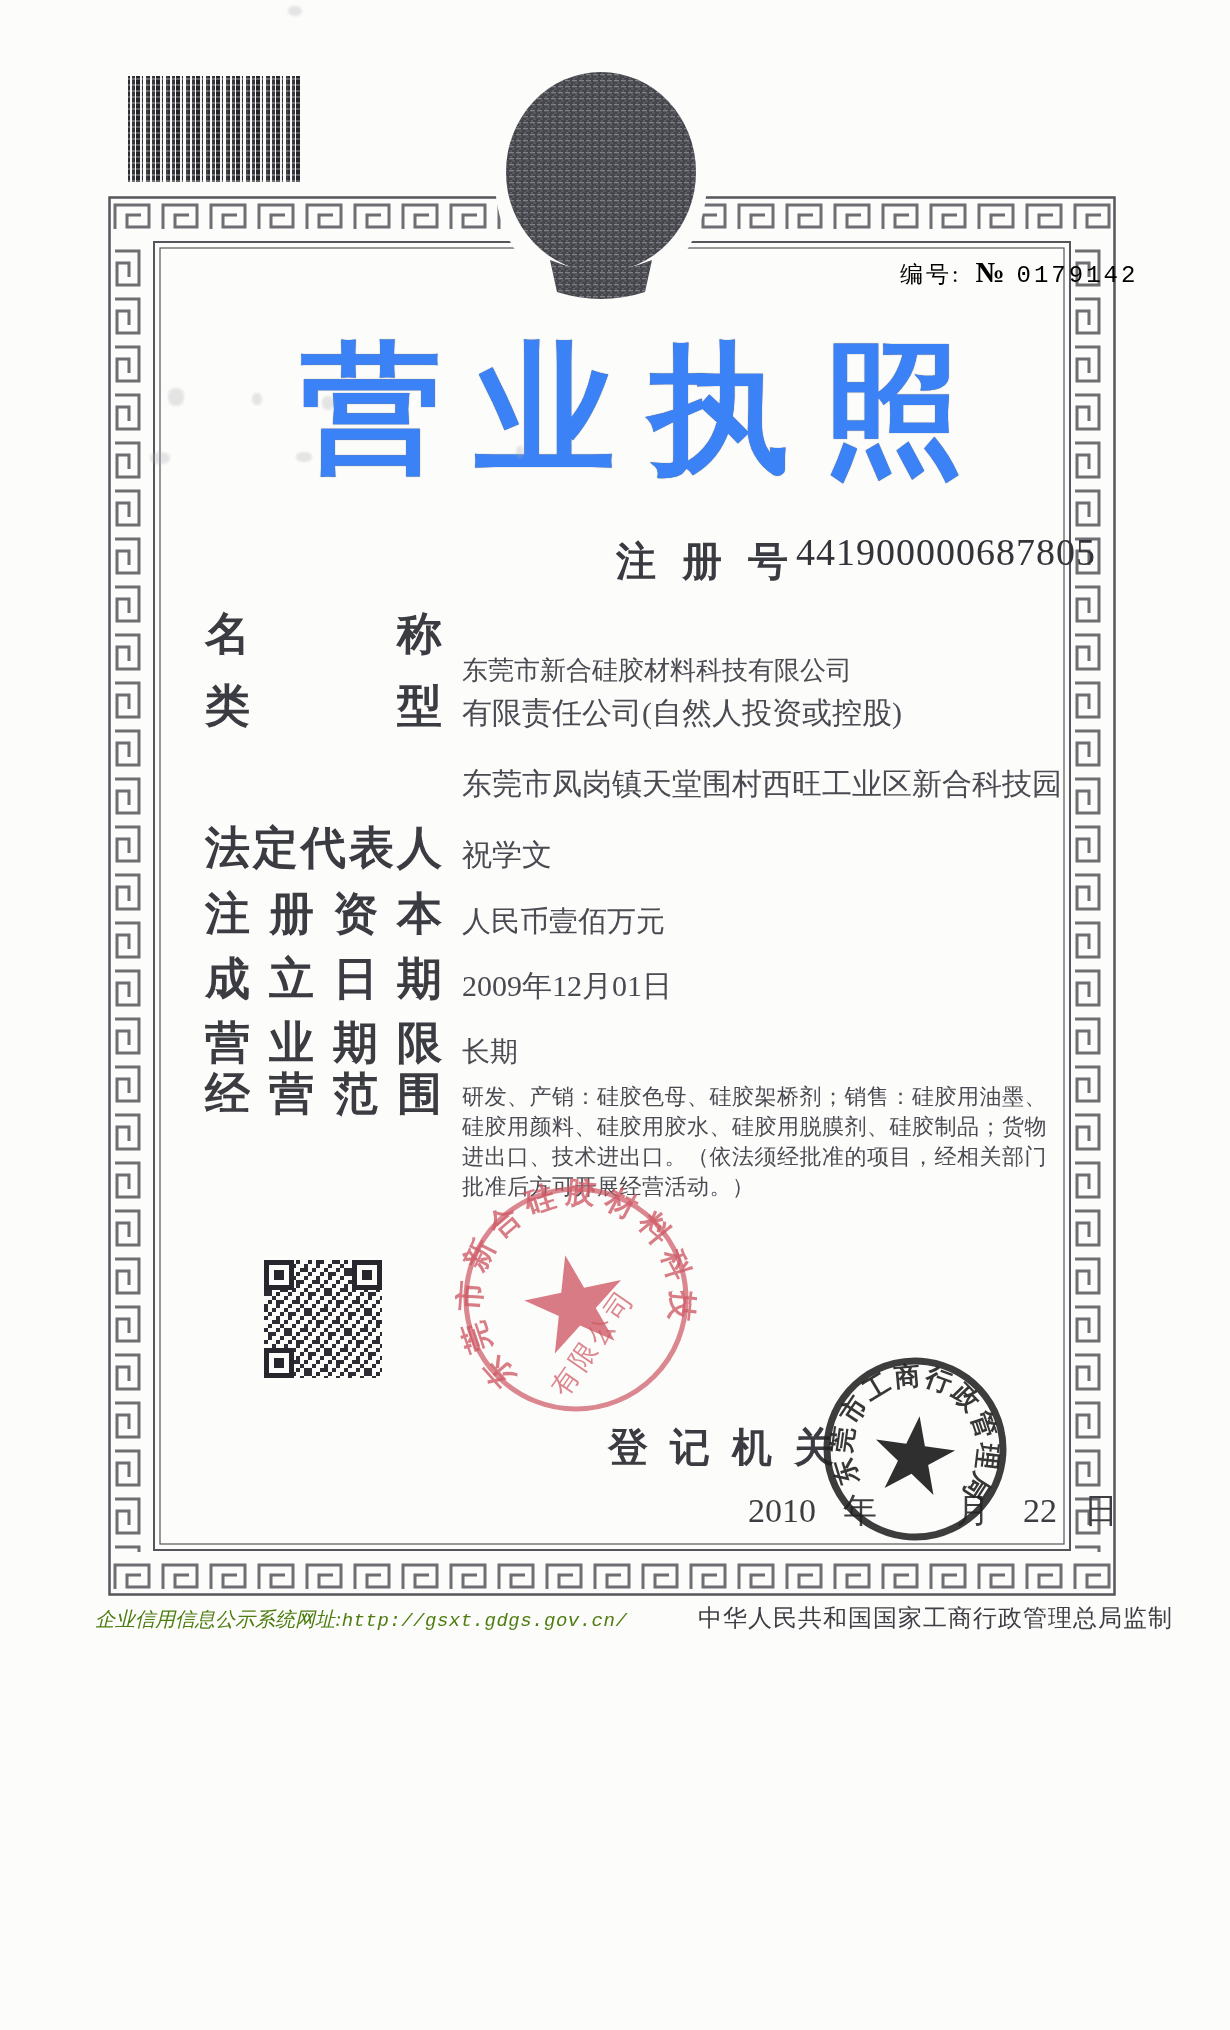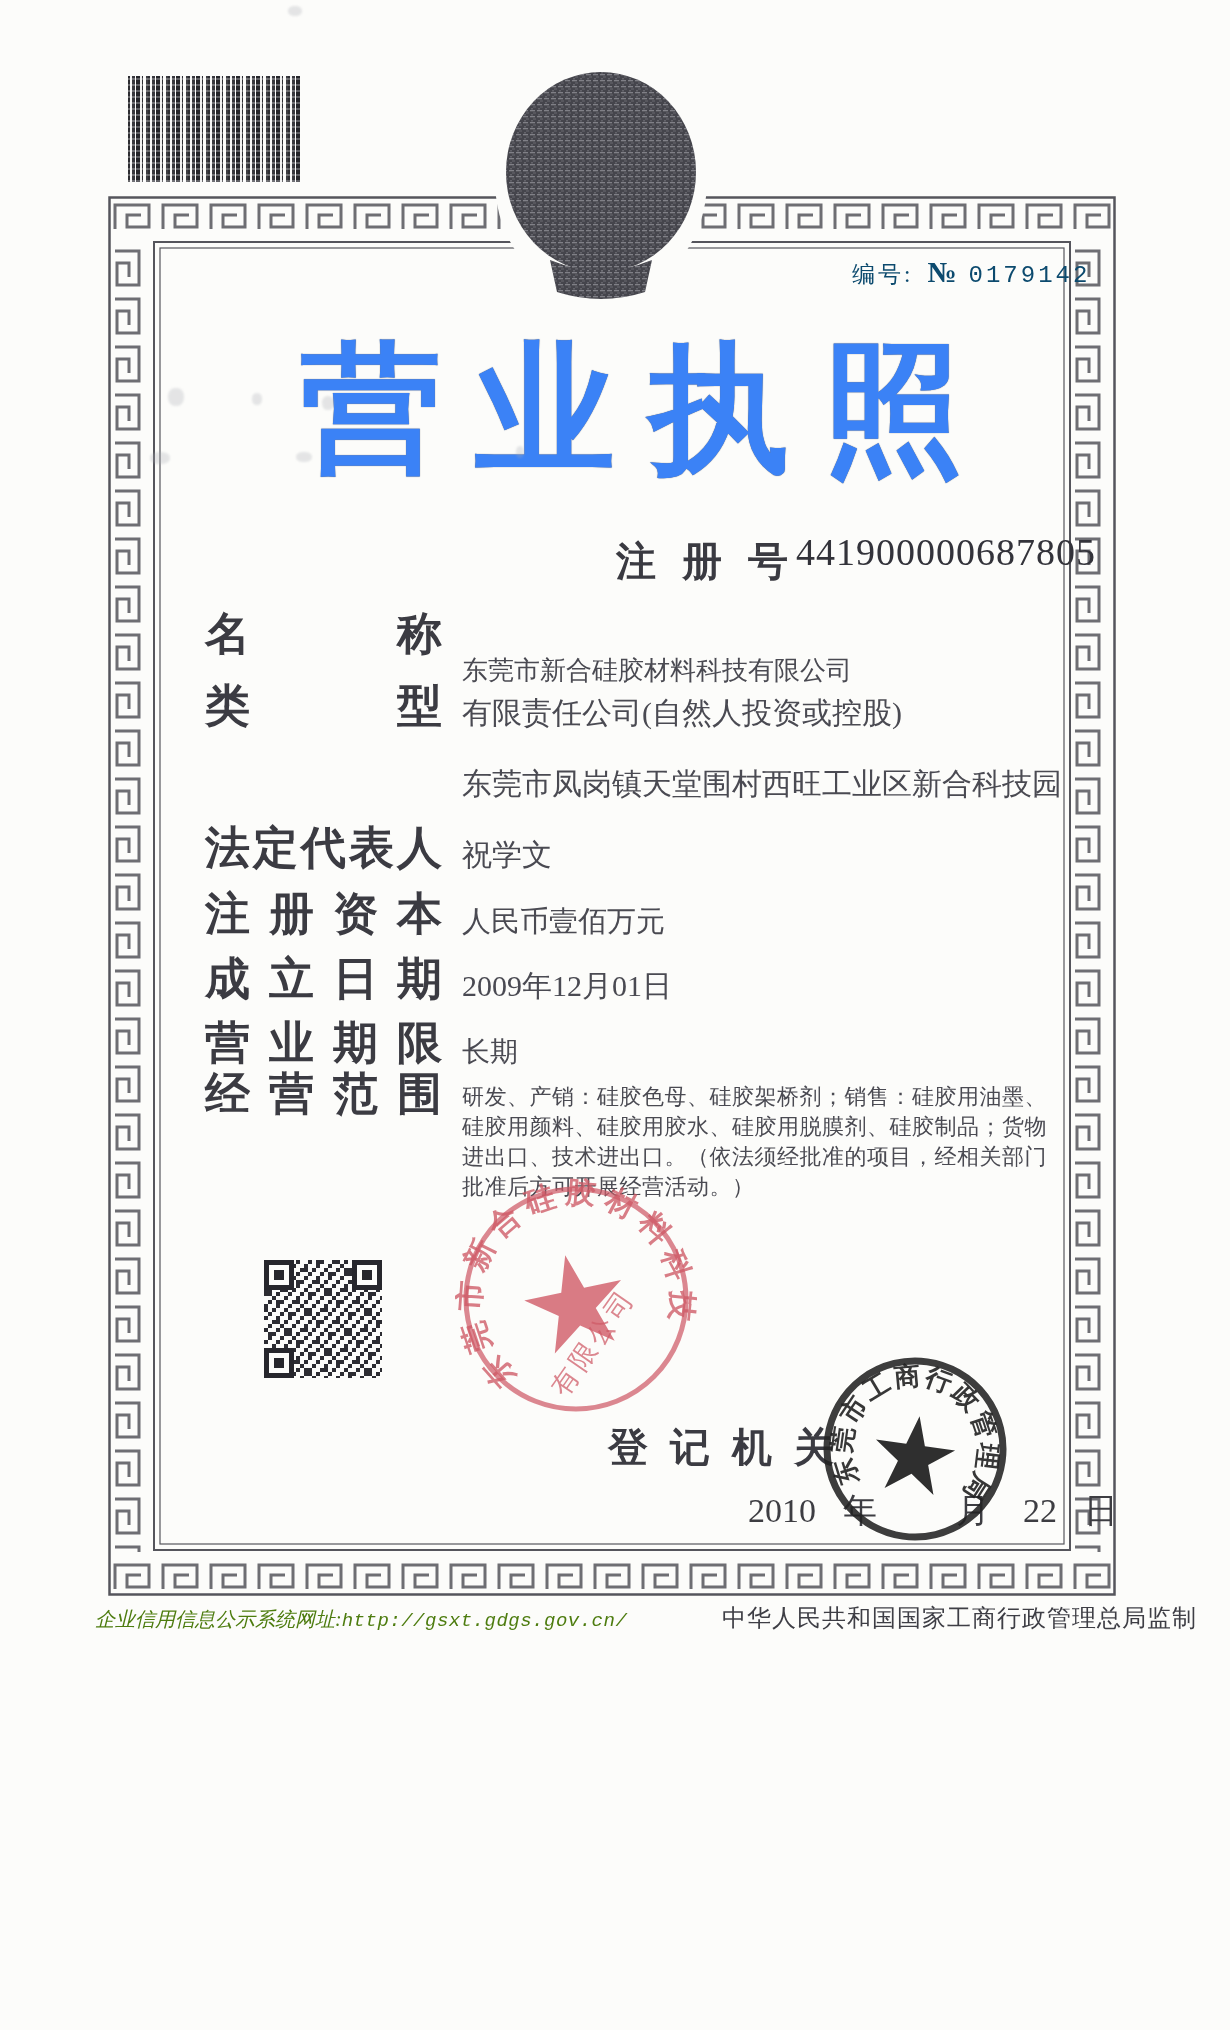--- a/index.html
+++ b/index.html
@@ -11,21 +11,21 @@
     background:
       repeating-linear-gradient(0deg, rgba(255,255,255,.28) 0 2px, rgba(255,255,255,0) 2px 6px),
       repeating-linear-gradient(90deg,#1d1d22 0 2px,#f5f5f5 2px 4px,#2a2a30 4px 7px,#ffffff 7px 8px,
         #14141a 8px 12px,#efefef 12px 14px,#202026 14px 15px,#fbfbfb 15px 18px,#2e2e34 18px 20px);
     filter:blur(.4px);}
 
   
   .abs{position:absolute;}
 
   
-  .serial{left:852px;top:256px;white-space:nowrap;color:#0c4a6e;}
+  .serial{left:900px;top:256px;white-space:nowrap;color:#000000;}
   .serial .lab{font-size:23px;letter-spacing:3px;}
   .serial .sym{font-size:29px;font-weight:bold;margin-left:10px;}
   .serial .num{font-size:24px;font-family:"Liberation Mono","DejaVu Sans Mono",monospace;
                letter-spacing:3px;margin-left:8px;}
 
   
   .title{left:140px;top:316px;width:950px;text-align:center;font-size:140px;font-weight:900;
          font-family:"Liberation Sans","DejaVu Sans",sans-serif;color:#3b82f6;
          letter-spacing:34px;padding-left:34px;text-shadow:0 0 1px #55555c;}
 
@@ -51,21 +51,21 @@
   
   .registrar{left:608px;top:1420px;font-size:40px;font-weight:700;letter-spacing:22px;color:#3b3b42;white-space:nowrap;}
   .datum{left:748px;top:1488px;font-size:34px;color:#3d3d42;white-space:nowrap;}
   .datum .gap1{display:inline-block;width:62px;}
   .datum .gap2{display:inline-block;width:16px;}
   .datum .gap3{display:inline-block;width:10px;}
 
   
   .foot-left{left:95px;top:1606px;font-size:20px;color:#4d7c0f;white-space:nowrap;font-style:italic;}
   .foot-left .url{font-family:"Liberation Mono","DejaVu Sans Mono",monospace;font-size:19px;letter-spacing:.5px;}
-  .foot-right{left:698px;top:1602px;font-size:24px;color:#3e3e45;letter-spacing:1px;white-space:nowrap;margin-left:24px;}
+  .foot-right{left:698px;top:1602px;font-size:24px;color:#3e3e45;letter-spacing:1px;white-space:nowrap;}
 
   
   .red-seal{left:455px;top:1178px;}
   .black-stamp{left:818px;top:1352px;transform:rotate(8deg);}
 
   
   .smudge{position:absolute;background:#a7aab2;opacity:.28;border-radius:45%;filter:blur(1.2px);}
   .sm1{left:168px;top:388px;width:16px;height:18px;}
   .sm2{left:252px;top:393px;width:10px;height:12px;}
   .sm3{left:322px;top:396px;width:12px;height:14px;}

